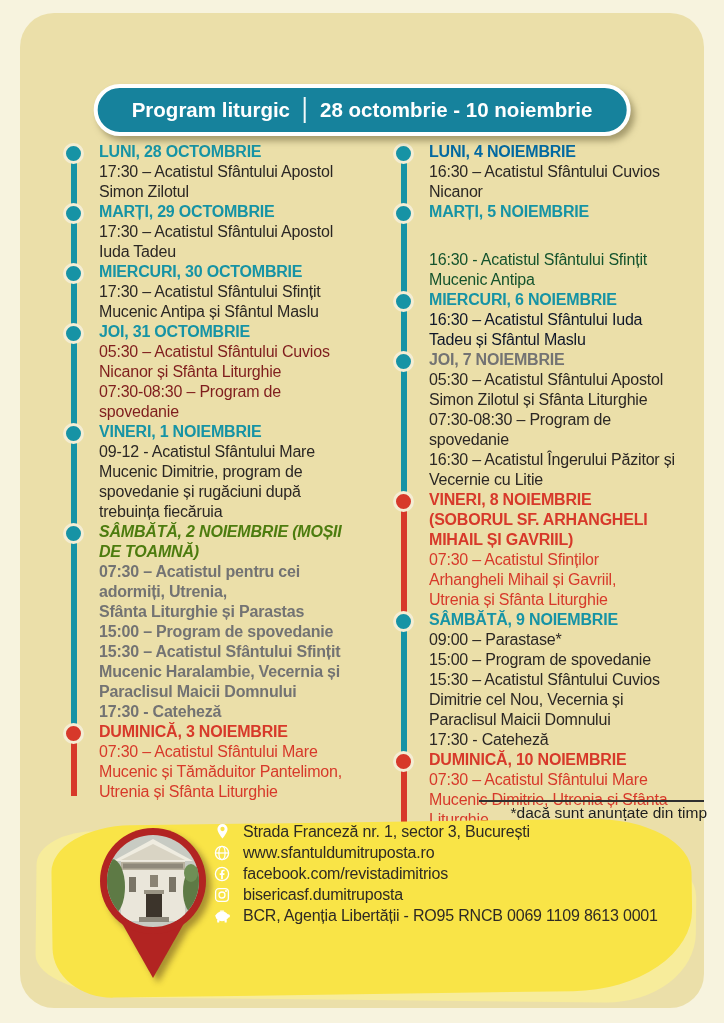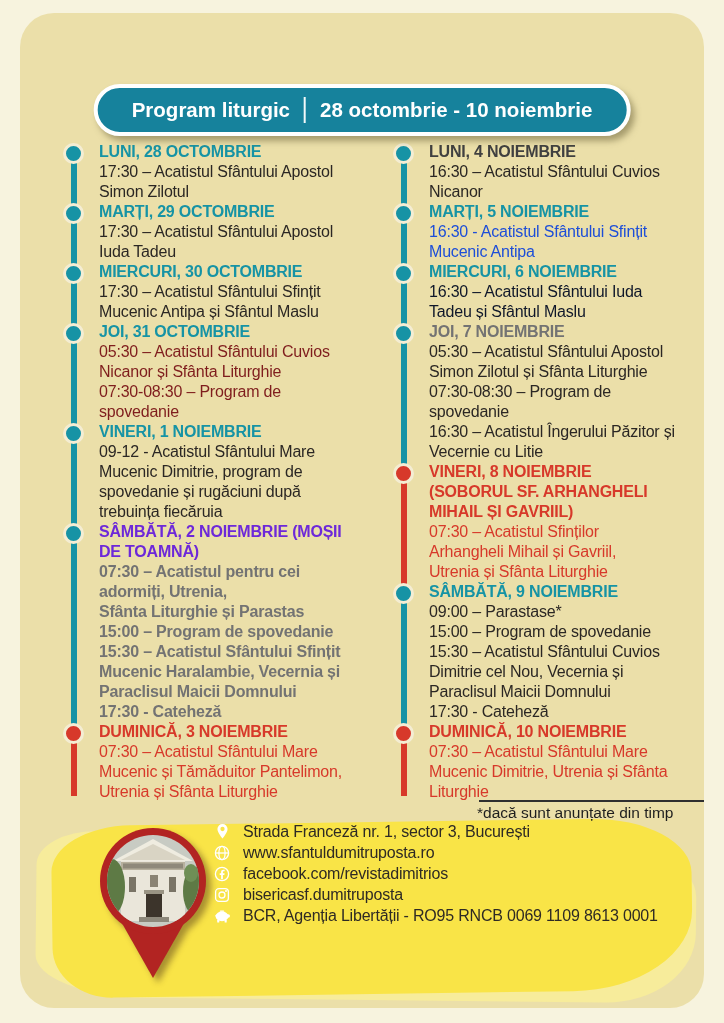--- a/index.html
+++ b/index.html
@@ -29,21 +29,21 @@
   .tl-line{position:absolute;left:8.5px;top:10px;bottom:-8px;width:6px;z-index:1;}
   .entry:last-child .tl-line{bottom:6px;}
   .tl-dot{position:absolute;left:1px;top:1px;width:15px;height:15px;border-radius:50%;
     border:3px solid #f4edd3;z-index:2;}
   .entry-day{font-weight:bold;white-space:pre-line;}
   .entry-body{white-space:pre-line;}
   
   .footnote-rule{position:absolute;left:479px;top:800px;width:225px;height:0;
     border-top:2px solid #2f2f2f;z-index:4;}
   .footnote-text{position:absolute;left:477px;top:804px;width:230px;
-    font-size:15.5px;color:#1e1e1e;z-index:4;}
+    font-size:15.5px;color:#1e1e1e;z-index:4;text-align:right;}
   
   .blob-light{position:absolute;left:36px;top:834px;width:660px;height:166px;
     background:#f7ec9b;border-radius:60px 120px 90px 110px / 34px 60px 70px 42px;
     transform:rotate(.6deg);z-index:2;}
   .blob-main{position:absolute;left:52px;top:822px;width:640px;height:172px;
     background:#f9e447;border-radius:80px 100px 120px 60px / 46px 55px 80px 50px;
     transform:rotate(-0.8deg);z-index:3;}
   
   .pin-wrap{position:absolute;left:98px;top:828px;width:115px;height:152px;z-index:5;
     filter:drop-shadow(5px 5px 3px rgba(70,45,20,.45));}
@@ -109,21 +109,21 @@
         <span class="tl-dot" style="background: rgb(22, 147, 165);"></span>
         <div class="entry-day" style="color: rgb(22, 147, 165);">VINERI, 1 NOIEMBRIE</div>
         <div class="entry-body" style="color: rgb(43, 39, 36);">09-12 - Acatistul Sfântului Mare
 Mucenic Dimitrie, program de
 spovedanie și rugăciuni după
 trebuința fiecăruia</div>
       </div>
       <div class="entry">
         <span class="tl-line" style="background: rgb(22, 147, 165);"></span>
         <span class="tl-dot" style="background: rgb(22, 147, 165);"></span>
-        <div class="entry-day" style="color: #6d28d9;">SÂMBĂTĂ, 2 NOIEMBRIE (MOȘII
+        <div class="entry-day" style="color: #4d7c0f; font-style: italic;">SÂMBĂTĂ, 2 NOIEMBRIE (MOȘII
 DE TOAMNĂ)</div>
         <div class="entry-body" style="color: #737373; font-weight: bold;">07:30 – Acatistul pentru cei
 adormiți, Utrenia,
 Sfânta Liturghie și Parastas
 15:00 – Program de spovedanie
 15:30 – Acatistul Sfântului Sfințit
 Mucenic Haralambie, Vecernia și
 Paraclisul Maicii Domnului
 17:30 - Cateheză</div>
       </div>
@@ -133,29 +133,29 @@
         <div class="entry-day" style="color: rgb(215, 57, 42);">DUMINICĂ, 3 NOIEMBRIE</div>
         <div class="entry-body" style="color: rgb(215, 57, 42);">07:30 – Acatistul Sfântului Mare
 Mucenic și Tămăduitor Pantelimon,
 Utrenia și Sfânta Liturghie</div>
       </div>
     </div>
   <div class="column" id="col-right">
       <div class="entry">
         <span class="tl-line" style="background: rgb(22, 147, 165);"></span>
         <span class="tl-dot" style="background: rgb(22, 147, 165);"></span>
-        <div class="entry-day" style="color: #404040;">LUNI, 4 NOIEMBRIE</div>
+        <div class="entry-day" style="color: #0369a1;">LUNI, 4 NOIEMBRIE</div>
         <div class="entry-body" style="color: rgb(43, 39, 36);">16:30 – Acatistul Sfântului Cuvios
 Nicanor</div>
       </div>
       <div class="entry">
         <span class="tl-line" style="background: rgb(22, 147, 165);"></span>
         <span class="tl-dot" style="background: rgb(22, 147, 165);"></span>
         <div class="entry-day" style="color: rgb(22, 147, 165);">MARȚI, 5 NOIEMBRIE</div>
-        <div class="entry-body" style="color: #1d4ed8;">16:30 - Acatistul Sfântului Sfințit
+        <div class="entry-body" style="color: #14532d; margin-top: 28px;">16:30 - Acatistul Sfântului Sfințit
 Mucenic Antipa</div>
       </div>
       <div class="entry">
         <span class="tl-line" style="background: rgb(22, 147, 165);"></span>
         <span class="tl-dot" style="background: rgb(22, 147, 165);"></span>
         <div class="entry-day" style="color: rgb(22, 147, 165);">MIERCURI, 6 NOIEMBRIE</div>
         <div class="entry-body" style="color: #0f172a;">16:30 – Acatistul Sfântului Iuda
 Tadeu și Sfântul Maslu</div>
       </div>
       <div class="entry">

